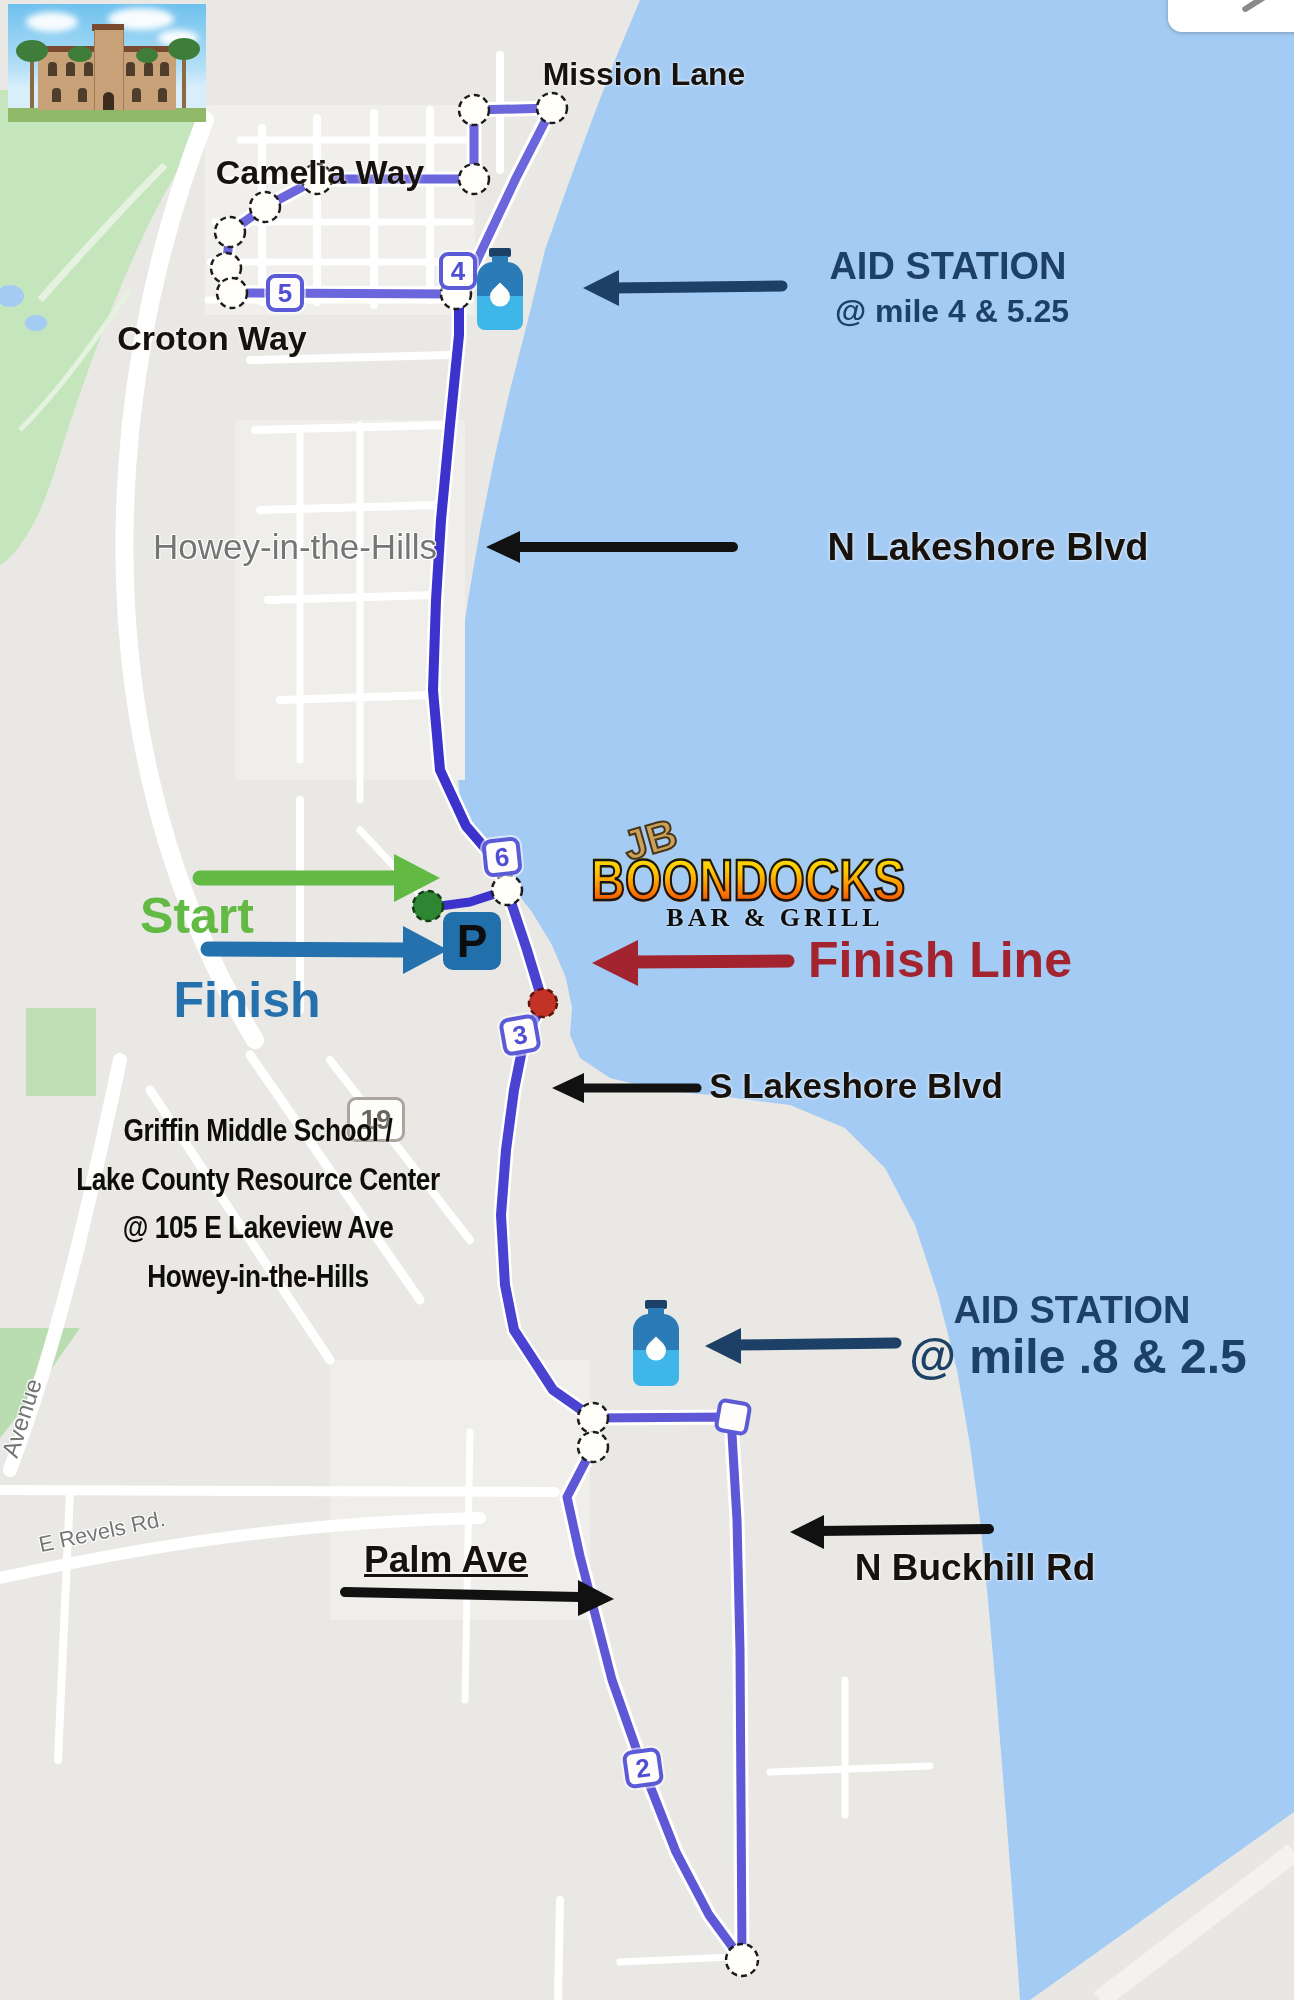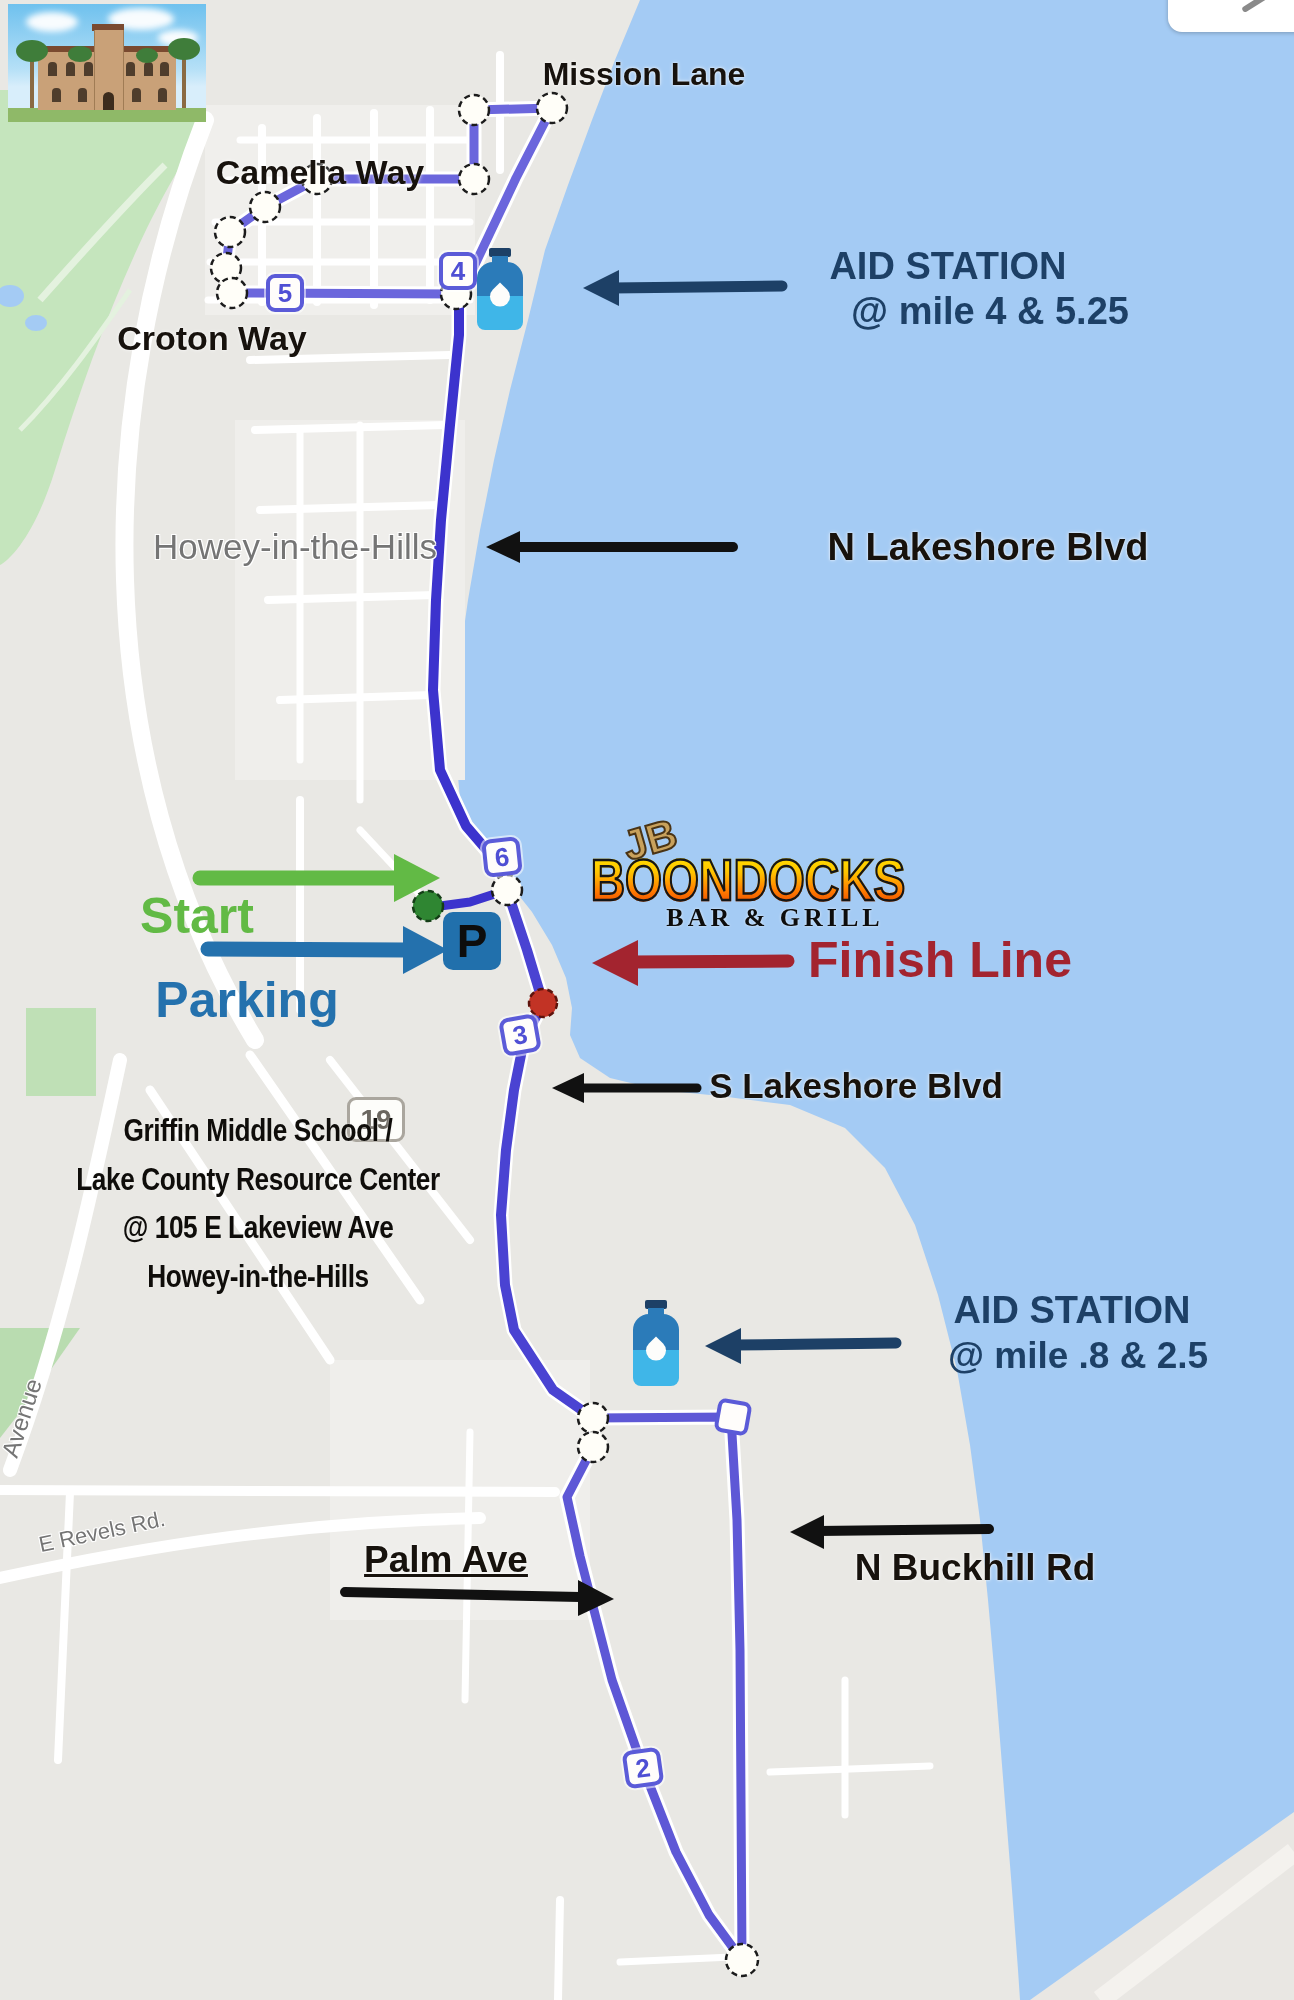--- a/index.html
+++ b/index.html
@@ -263,42 +263,42 @@
       <div class="drop"></div>
   </div>
   <div class="p-icon" style="left:443px;top:912px;">P</div>
   <div class="shield" style="left:376px;top:1119px;">19</div>
 
   <div class="lbl street" style="left:644px;top:74px;font-size:32px;">Mission Lane</div>
   <div class="lbl street" style="left:320px;top:172px;font-size:34px;">Camelia Way</div>
   <div class="lbl street" style="left:212px;top:338px;font-size:34px;">Croton Way</div>
 
   <div class="lbl navy" style="left:948px;top:266px;font-size:38px;">AID STATION</div>
-  <div class="lbl navy" style="left:952px;top:311px;font-size:38px;margin-left:38px;">@ mile 4 &amp; 5.25</div>
+  <div class="lbl navy" style="left:952px;top:311px;font-size:32px;">@ mile 4 &amp; 5.25</div>
 
   <div class="lbl maplbl" style="left:295px;top:547px;font-size:35px;">Howey-in-the-Hills</div>
   <div class="lbl street" style="left:988px;top:547px;font-size:38px;">N Lakeshore Blvd</div>
 
   <div class="lbl green" style="left:197px;top:916px;font-size:50px;">Start</div>
-  <div class="lbl blue" style="left:247px;top:1000px;font-size:50px;">Parking</div>
+  <div class="lbl blue" style="left:247px;top:1000px;font-size:50px;">Finish</div>
 
   <div class="lbl boon-jb" style="left:650px;top:840px;">JB</div>
   <div class="lbl boon-name" style="left:748px;top:879px;">BOONDOCKS</div>
   <div class="lbl boon-tag" style="left:748px;top:918px;">BAR &amp; GRILL</div>
   <div class="lbl red" style="left:928px;top:960px;font-size:50px;margin-left:12px;">Finish Line</div>
 
   <div class="lbl street" style="left:856px;top:1086px;font-size:35px;">S Lakeshore Blvd</div>
 
   <div class="lbl venue-line" style="left:258px;top:1130px;font-size:32px;">Griffin Middle School /</div>
   <div class="lbl venue-line" style="left:258px;top:1179px;font-size:32px;">Lake County Resource Center</div>
   <div class="lbl venue-line" style="left:258px;top:1227px;font-size:32px;">@ 105 E Lakeview Ave</div>
   <div class="lbl venue-line" style="left:258px;top:1276px;font-size:32px;">Howey-in-the-Hills</div>
 
   <div class="lbl navy" style="left:1072px;top:1310px;font-size:38px;">AID STATION</div>
-  <div class="lbl navy" style="left:1078px;top:1356px;font-size:37px;">@ mile .8 &amp; 2.5</div>
+  <div class="lbl navy" style="left:1078px;top:1356px;font-size:48px;">@ mile .8 &amp; 2.5</div>
 
   <div class="lbl maplbl" style="left:22px;top:1418px;font-size:24px;transform:translate(-50%,-50%) rotate(-72deg);">Avenue</div>
   <div class="lbl maplbl" style="left:102px;top:1532px;font-size:22px;transform:translate(-50%,-50%) rotate(-12deg);">E Revels Rd.</div>
 
   <div class="lbl street" style="left:446px;top:1560px;font-size:37px;text-decoration:underline;">Palm Ave</div>
   <div class="lbl street" style="left:975px;top:1568px;font-size:37px;">N Buckhill Rd</div>
 
 </div>
 
 </body></html>

